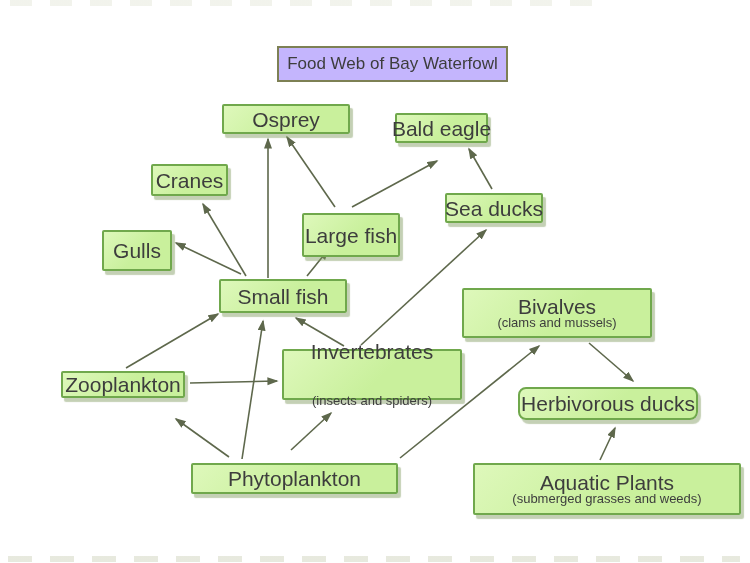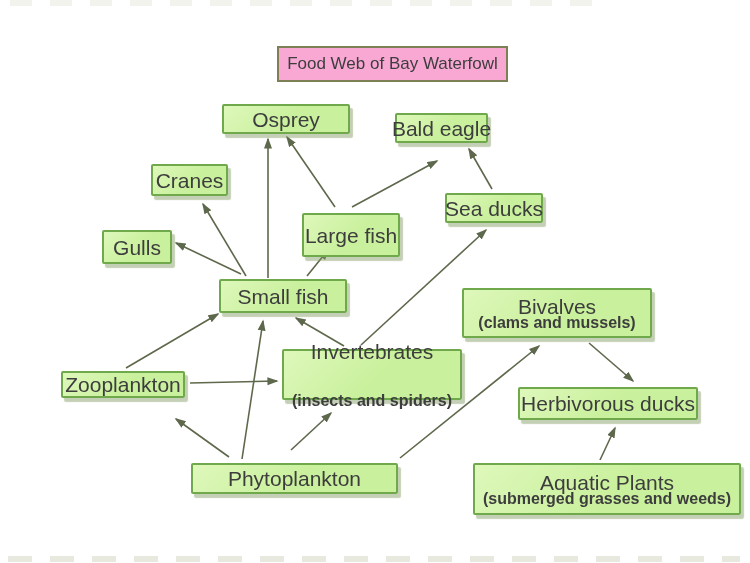--- a/index.html
+++ b/index.html
@@ -17,25 +17,25 @@
     box-sizing:border-box;
     background:linear-gradient(135deg, var(--fill-light) 0%, var(--fill) 55%);
     border:2px solid var(--box-border);
     border-radius:2px;
     box-shadow:3px 4px 1px var(--shadow);
     display:flex;flex-direction:column;align-items:center;justify-content:center;
     color:var(--text);
     text-align:center;
   }
   .node .label{font-size:21px;line-height:19px;white-space:nowrap;}
-  .node .sublabel{font-size:16px;font-weight:bold;line-height:14px;white-space:nowrap;}
+  .node .sublabel{font-size:13px;font-weight:normal;line-height:14px;white-space:nowrap;}
   .title-box{
     position:absolute;left:277px;top:46px;width:231px;height:36px;
     box-sizing:border-box;
-    background:#f9a8d4;
+    background:#c4b5fd;
     border:2px solid var(--title-border);
     display:flex;align-items:center;justify-content:center;
     color:var(--text);font-size:17px;white-space:nowrap;
   }
   .dash-artifact{position:absolute;opacity:.7;}
   #dash-top{
     left:10px;top:0;width:585px;height:6px;
     background:repeating-linear-gradient(90deg,#eceee4 0 22px,transparent 22px 40px);
   }
   #dash-bottom{
@@ -80,21 +80,21 @@
   <div id="nodes">
       <div class="node" style="left: 222px; top: 104px; width: 128px; height: 30px;">
         <div class="label">Osprey</div>
       </div>
       <div class="node" style="left: 395px; top: 113px; width: 93px; height: 30px;">
         <div class="label">Bald eagle</div>
       </div>
       <div class="node" style="left: 151px; top: 164px; width: 77px; height: 32px;">
         <div class="label">Cranes</div>
       </div>
-      <div class="node" style="left: 102px; top: 230px; width: 70px; height: 34px;">
+      <div class="node" style="left: 102px; top: 230px; width: 70px; height: 41px;">
         <div class="label">Gulls</div>
       </div>
       <div class="node" style="left: 302px; top: 213px; width: 98px; height: 44px; justify-content: center;">
         <div class="label">Large fish</div>
       </div>
       <div class="node" style="left: 445px; top: 193px; width: 98px; height: 30px;">
         <div class="label">Sea ducks</div>
       </div>
       <div class="node" style="left: 219px; top: 279px; width: 128px; height: 34px;">
         <div class="label">Small fish</div>
@@ -103,21 +103,21 @@
         <div class="label">Bivalves</div>
         <div class="sublabel">(clams and mussels)</div>
       </div>
       <div class="node" style="left: 282px; top: 349px; width: 180px; height: 51px; gap: 33px;">
         <div class="label">Invertebrates</div>
         <div class="sublabel">(insects and spiders)</div>
       </div>
       <div class="node" style="left: 61px; top: 371px; width: 124px; height: 27px;">
         <div class="label">Zooplankton</div>
       </div>
-      <div class="node" style="left: 518px; top: 387px; width: 180px; height: 33px;">
+      <div class="node" style="left: 518px; top: 387px; width: 180px; height: 33px; border-radius: 8px;">
         <div class="label">Herbivorous ducks</div>
       </div>
       <div class="node" style="left: 191px; top: 463px; width: 207px; height: 31px;">
         <div class="label">Phytoplankton</div>
       </div>
       <div class="node" style="left: 473px; top: 463px; width: 268px; height: 52px;">
         <div class="label">Aquatic Plants</div>
         <div class="sublabel">(submerged grasses and weeds)</div>
       </div>
     </div>

